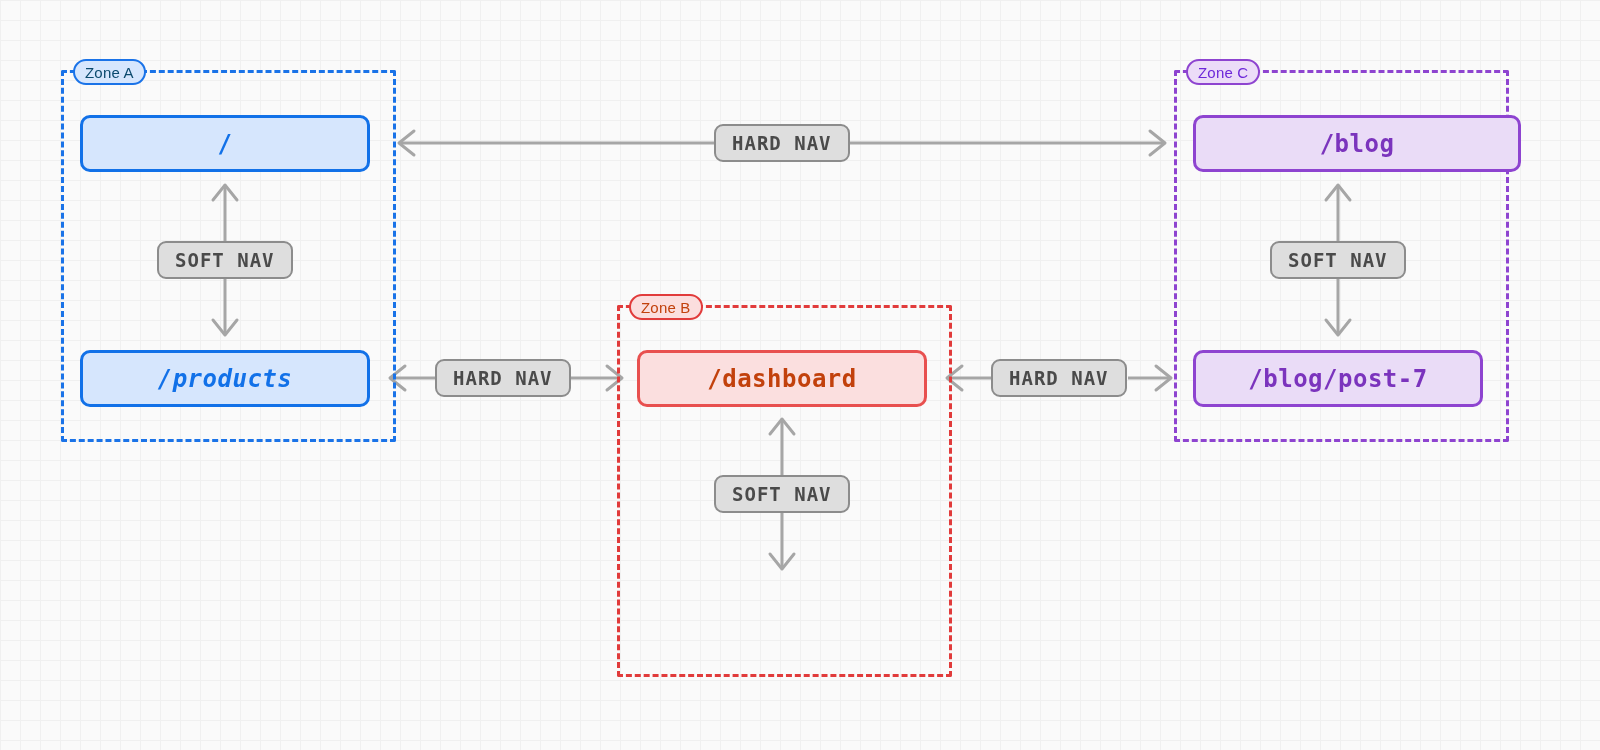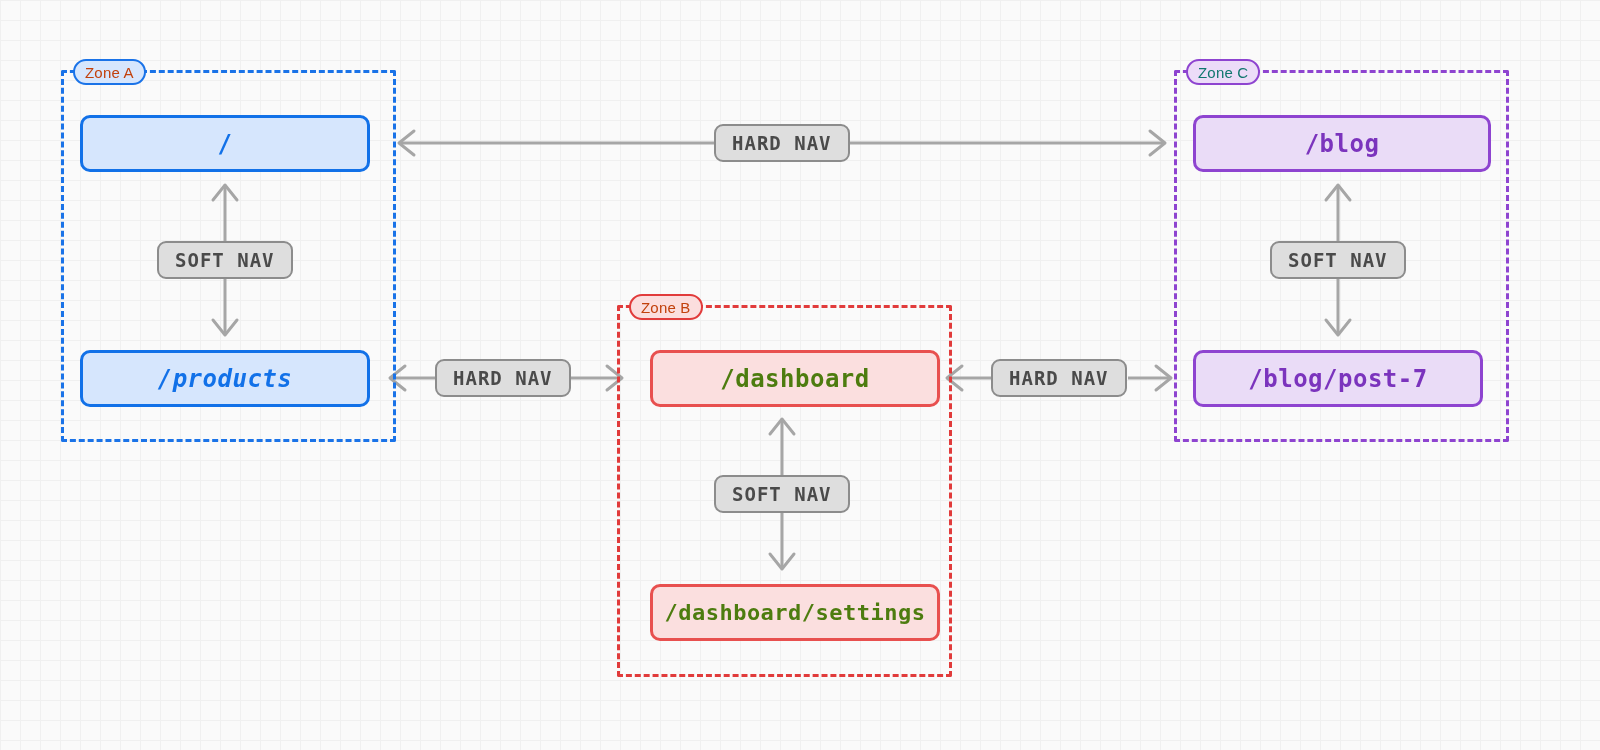--- a/index.html
+++ b/index.html
@@ -48,40 +48,40 @@
     height: 26px;
     padding: 0 10px;
     border-width: 2px;
     border-style: solid;
     border-radius: 13px;
     font-size: 15px;
     font-family: "Liberation Sans", sans-serif;
     white-space: nowrap;
     letter-spacing: 0.2px;
   }
-  .zone-label-a { background: #d6e6fd; border-color: #1a73e8; color: #c2410c; }
+  .zone-label-a { background: #d6e6fd; border-color: #1a73e8; color: #0c4a6e; }
   .zone-label-b { background: #fbdede; border-color: #e13b3b; color: #c2410c; }
-  .zone-label-c { background: #ecdcf8; border-color: #8e44d0; color: #0f766e; }
+  .zone-label-c { background: #ecdcf8; border-color: #8e44d0; color: #6d28d9; }
 
   
   .node {
     position: absolute;
     display: flex;
     align-items: center;
     justify-content: center;
     border-width: 3px;
     border-style: solid;
     border-radius: 10px;
     font-family: "DejaVu Sans Mono", "Liberation Mono", monospace;
     font-size: 24px;
     font-weight: 700;
     letter-spacing: 0.5px;
   }
   .node-a { background: #d6e6fd; border-color: #1271e8; color: #1271e8; }
-  .node-b { background: #fbdfdf; border-color: #e8504f; color: #4d7c0f; margin-left: 13px; }
+  .node-b { background: #fbdfdf; border-color: #e8504f; color: #c2410c; }
   .node-c { background: #eadcf7; border-color: #8e44d0; color: #7b34bd; }
 
   
   .edge-label {
     position: absolute;
     display: flex;
     align-items: center;
     justify-content: center;
     height: 38px;
     padding: 1px 16px;
@@ -177,28 +177,25 @@
     <span>/products</span>
   </div>
 
   <div class="zone zone-b" style="left:617px; top:305px; width:335px; height:372px;"></div>
   <div class="zone-label zone-label-b" style="left:629px; top:294px;">Zone B</div>
 
   <div class="node node-b" style="left:637px; top:350px; width:290px; height:57px;">
     <span>/dashboard</span>
   </div>
 
-  <div class="node node-b" style="left:637px; top:584px; width:290px; height:57px; font-size:22px;">
-    <span>/dashboard/settings</span>
-  </div>
 
   <div class="zone zone-c" style="left:1174px; top:70px; width:335px; height:372px;"></div>
   <div class="zone-label zone-label-c" style="left:1186px; top:59px;">Zone C</div>
 
-  <div class="node node-c" style="left:1193px; top:115px; width:298px; height:57px;">
+  <div class="node node-c" style="left:1193px; top:115px; width:328px; height:57px;">
     <span>/blog</span>
   </div>
 
   <div class="node node-c" style="left:1193px; top:350px; width:290px; height:57px;">
     <span>/blog/post-7</span>
   </div>
 
   <div class="edge-label" style="left:714px; top:124px;">HARD NAV</div>
 
   <div class="edge-label" style="left:157px; top:241px;">SOFT NAV</div>

